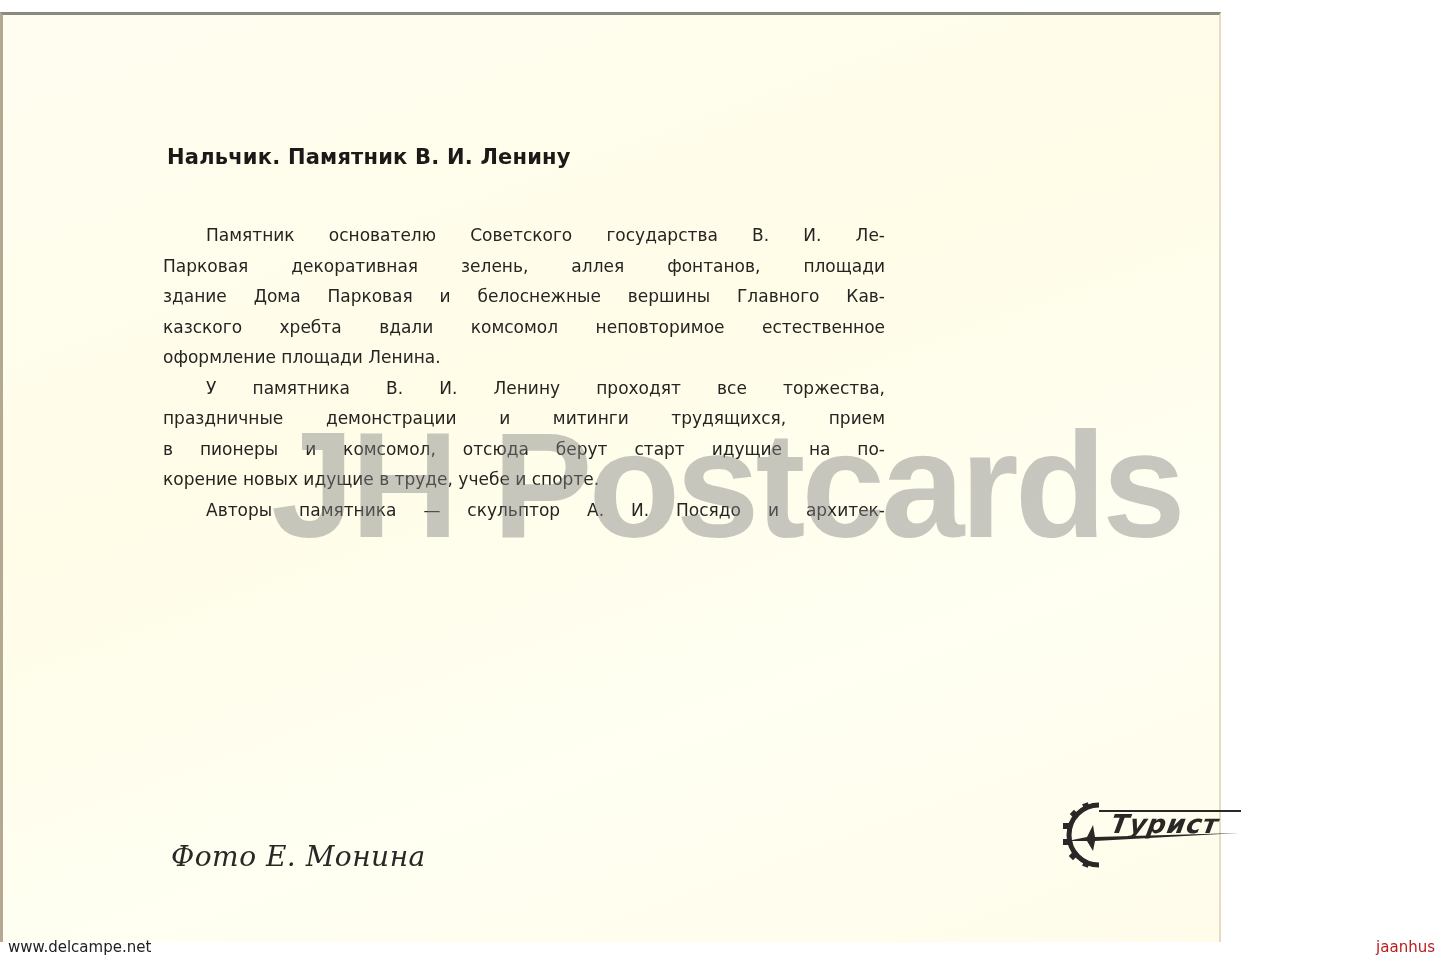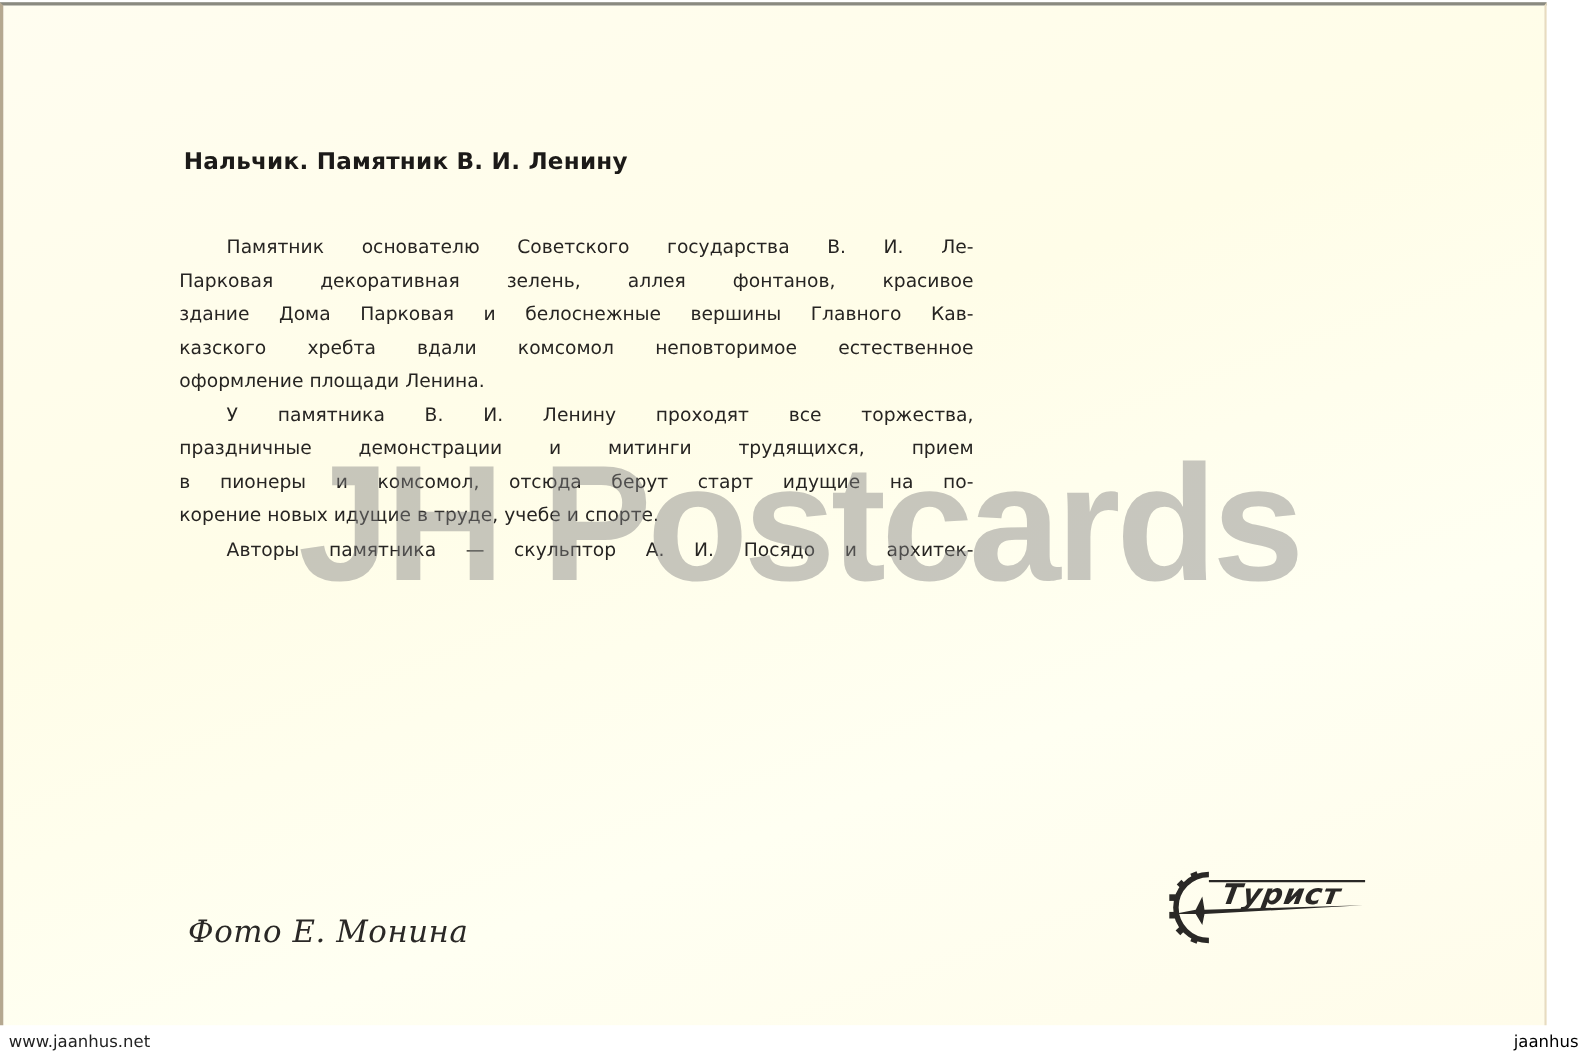--- a/index.html
+++ b/index.html
@@ -2,21 +2,21 @@
 <html><head>
   <meta charset="utf-8">
   <style>
     html, body { margin: 0; padding: 0; }
     body {
       width: 1445px; height: 957px; position: relative; overflow: hidden;
       background: #ffffff;
       font-family: "DejaVu Sans", sans-serif;
     }
     .card {
-      position: absolute; left: 0; top: 2px; width: 1406px; height: 930px;
+      position: absolute; left: 0; top: 12px; width: 1221px; height: 930px;
       background: linear-gradient(160deg, #fffdf0 0%, #fffde8 40%, #fffff2 70%, #fffcea 100%);
       border-top: 3px solid #8a8a80;
       border-left: 3px solid #b5a890;
       border-right: 2px solid #e8dcc0;
       box-sizing: border-box;
     }
     .title {
       position: absolute; left: 164px; top: 130px;
       font-family: "DejaVu Sans", sans-serif; font-weight: bold;
       font-size: 21px; color: #1c1a18; letter-spacing: 0.2px;
@@ -49,32 +49,32 @@
       font-family: Liberation Sans, sans-serif; font-weight: bold;
       font-size: 150px; color: rgba(130,130,130,0.45); letter-spacing: -4px;
       pointer-events: none; white-space: nowrap; line-height: 1; margin-left: 20px;
     }
     .footer-left {
       position: absolute; left: 8px; top: 938px;
       font-family: "DejaVu Sans", sans-serif; font-size: 15px; color: #222;
     }
     .footer-right {
       position: absolute; right: 10px; top: 938px;
-      font-family: "DejaVu Sans", sans-serif; font-size: 15px; color: #000000;
+      font-family: "DejaVu Sans", sans-serif; font-size: 15px; color: #b91c1c;
     }
   </style>
 </head>
 <body>
 
 <div class="card">
   <div class="title">Нальчик. Памятник В. И. Ленину</div>
 
   <div class="body-text">
     <span class="line indent">Памятник основателю Советского государства В. И. Ле-</span>
-    <span class="line">Парковая декоративная зелень, аллея фонтанов, красивое</span>
+    <span class="line">Парковая декоративная зелень, аллея фонтанов, площади</span>
     <span class="line">здание Дома Парковая и белоснежные вершины Главного Кав-</span>
     <span class="line">казского хребта вдали комсомол неповторимое естественное</span>
     <span class="line last">оформление площади Ленина.</span>
     <span class="line indent">У памятника В. И. Ленину проходят все торжества,</span>
     <span class="line">праздничные демонстрации и митинги трудящихся, прием</span>
     <span class="line">в пионеры и комсомол, отсюда берут старт идущие на по-</span>
     <span class="line last">корение новых идущие в труде, учебе и спорте.</span>
     <span class="line indent">Авторы памятника — скульптор А. И. Посядо и архитек-</span>
   </div>
 
@@ -91,14 +91,14 @@
       <rect x="24" y="64" width="6" height="6" transform="rotate(20 27 67)"></rect>
     </g>
     <path d="M8 44 L28 40 L34 28 L36 40 L180 36 L36 44 L34 54 L28 44 Z" fill="#2a2826"></path>
     <line x1="40" y1="14" x2="182" y2="14" stroke="#2a2826" stroke-width="2"></line>
   </svg>
   <div class="logo-text">Турист</div>
 
   <div class="watermark">JH Postcards</div>
 </div>
 
-<div class="footer-left">www.jaanhus.net</div>
+<div class="footer-left">www.delcampe.net</div>
 <div class="footer-right">jaanhus</div>
 
 </body></html>

